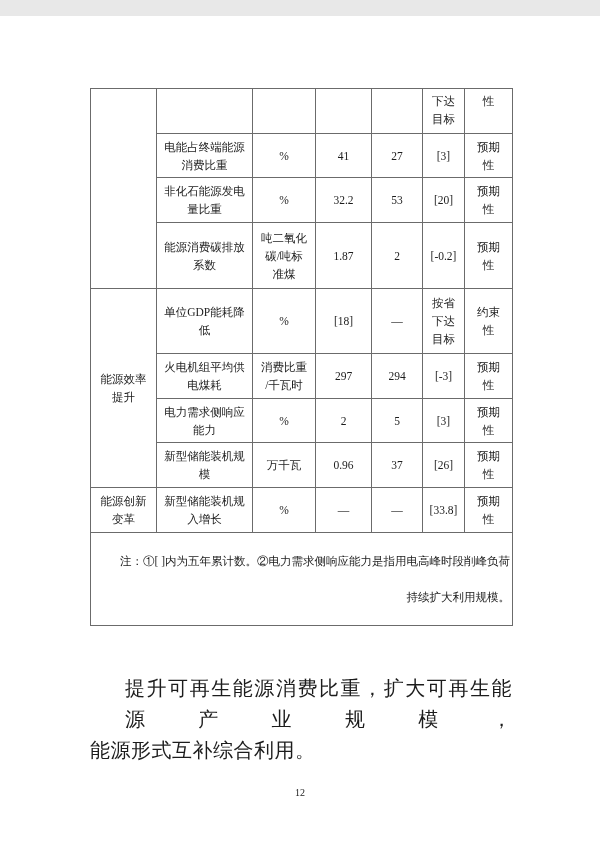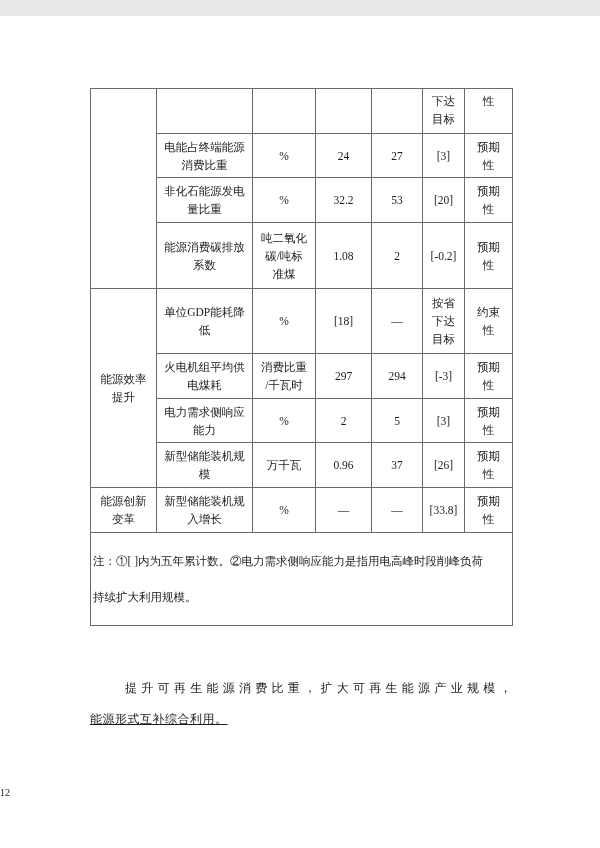--- a/index.html
+++ b/index.html
@@ -14,36 +14,36 @@
   }
   table.indicators td{
     border:1px solid #6b6b6b;
     font-size:11.5px;line-height:18px;
     text-align:center;vertical-align:middle;
     padding:1px 2px;white-space:pre-line;
     color:#1c1c1c;overflow:hidden;
   }
   tr.hdr td{vertical-align:top;padding-top:3px;}
   td.note-cell{line-height:23px;padding:0 4px;}
-  .note-line{text-align:left;}
+  .note-line{text-align:right;}
   .heading{
     position:absolute;left:90px;top:603px;width:422px;
     text-align:center;font-size:17px;font-weight:bold;
     letter-spacing:0.5px;line-height:30px;
   }
   .para{
     position:absolute;left:90px;top:657px;width:422px;
-    font-size:12px;line-height:31px;letter-spacing:0.5px;
+    font-size:20px;line-height:31px;letter-spacing:0.5px;
   }
   .para-line{text-align:justify;text-align-last:justify;}
   .para-line.first{padding-left:35px;}
-  .para-line.last{text-align:center;text-align-last:left;text-decoration:underline;}
+  .para-line.last{text-align:center;text-align-last:left;}
   .page-number{
     position:absolute;left:0;top:771px;width:100%;
-    text-align:left;font-size:10px;color:#222;
+    text-align:center;font-size:10px;color:#222;
   }
 </style>
 </head>
 <body>
 
 <div class="page">
 
   <table class="indicators">
     <colgroup>
       <col style="width:66px">
@@ -62,21 +62,21 @@
         <td></td>
         <td></td>
         <td>下达
 目标</td>
         <td>性</td>
       </tr>
       <tr style="height:44px">
         <td>电能占终端能源
 消费比重</td>
         <td>%</td>
-        <td>24</td>
+        <td>41</td>
         <td>27</td>
         <td>[3]</td>
         <td>预期
 性</td>
       </tr>
       <tr style="height:45px">
         <td>非化石能源发电
 量比重</td>
         <td>%</td>
         <td>32.2</td>
@@ -84,21 +84,21 @@
         <td>[20]</td>
         <td>预期
 性</td>
       </tr>
       <tr style="height:66px">
         <td>能源消费碳排放
 系数</td>
         <td>吨二氧化
 碳/吨标
 准煤</td>
-        <td>1.08</td>
+        <td>1.87</td>
         <td>2</td>
         <td>[-0.2]</td>
         <td>预期
 性</td>
       </tr>
       <tr style="height:65px">
         <td rowspan="4">能源效率
 提升</td>
         <td>单位GDP能耗降
 低</td>

